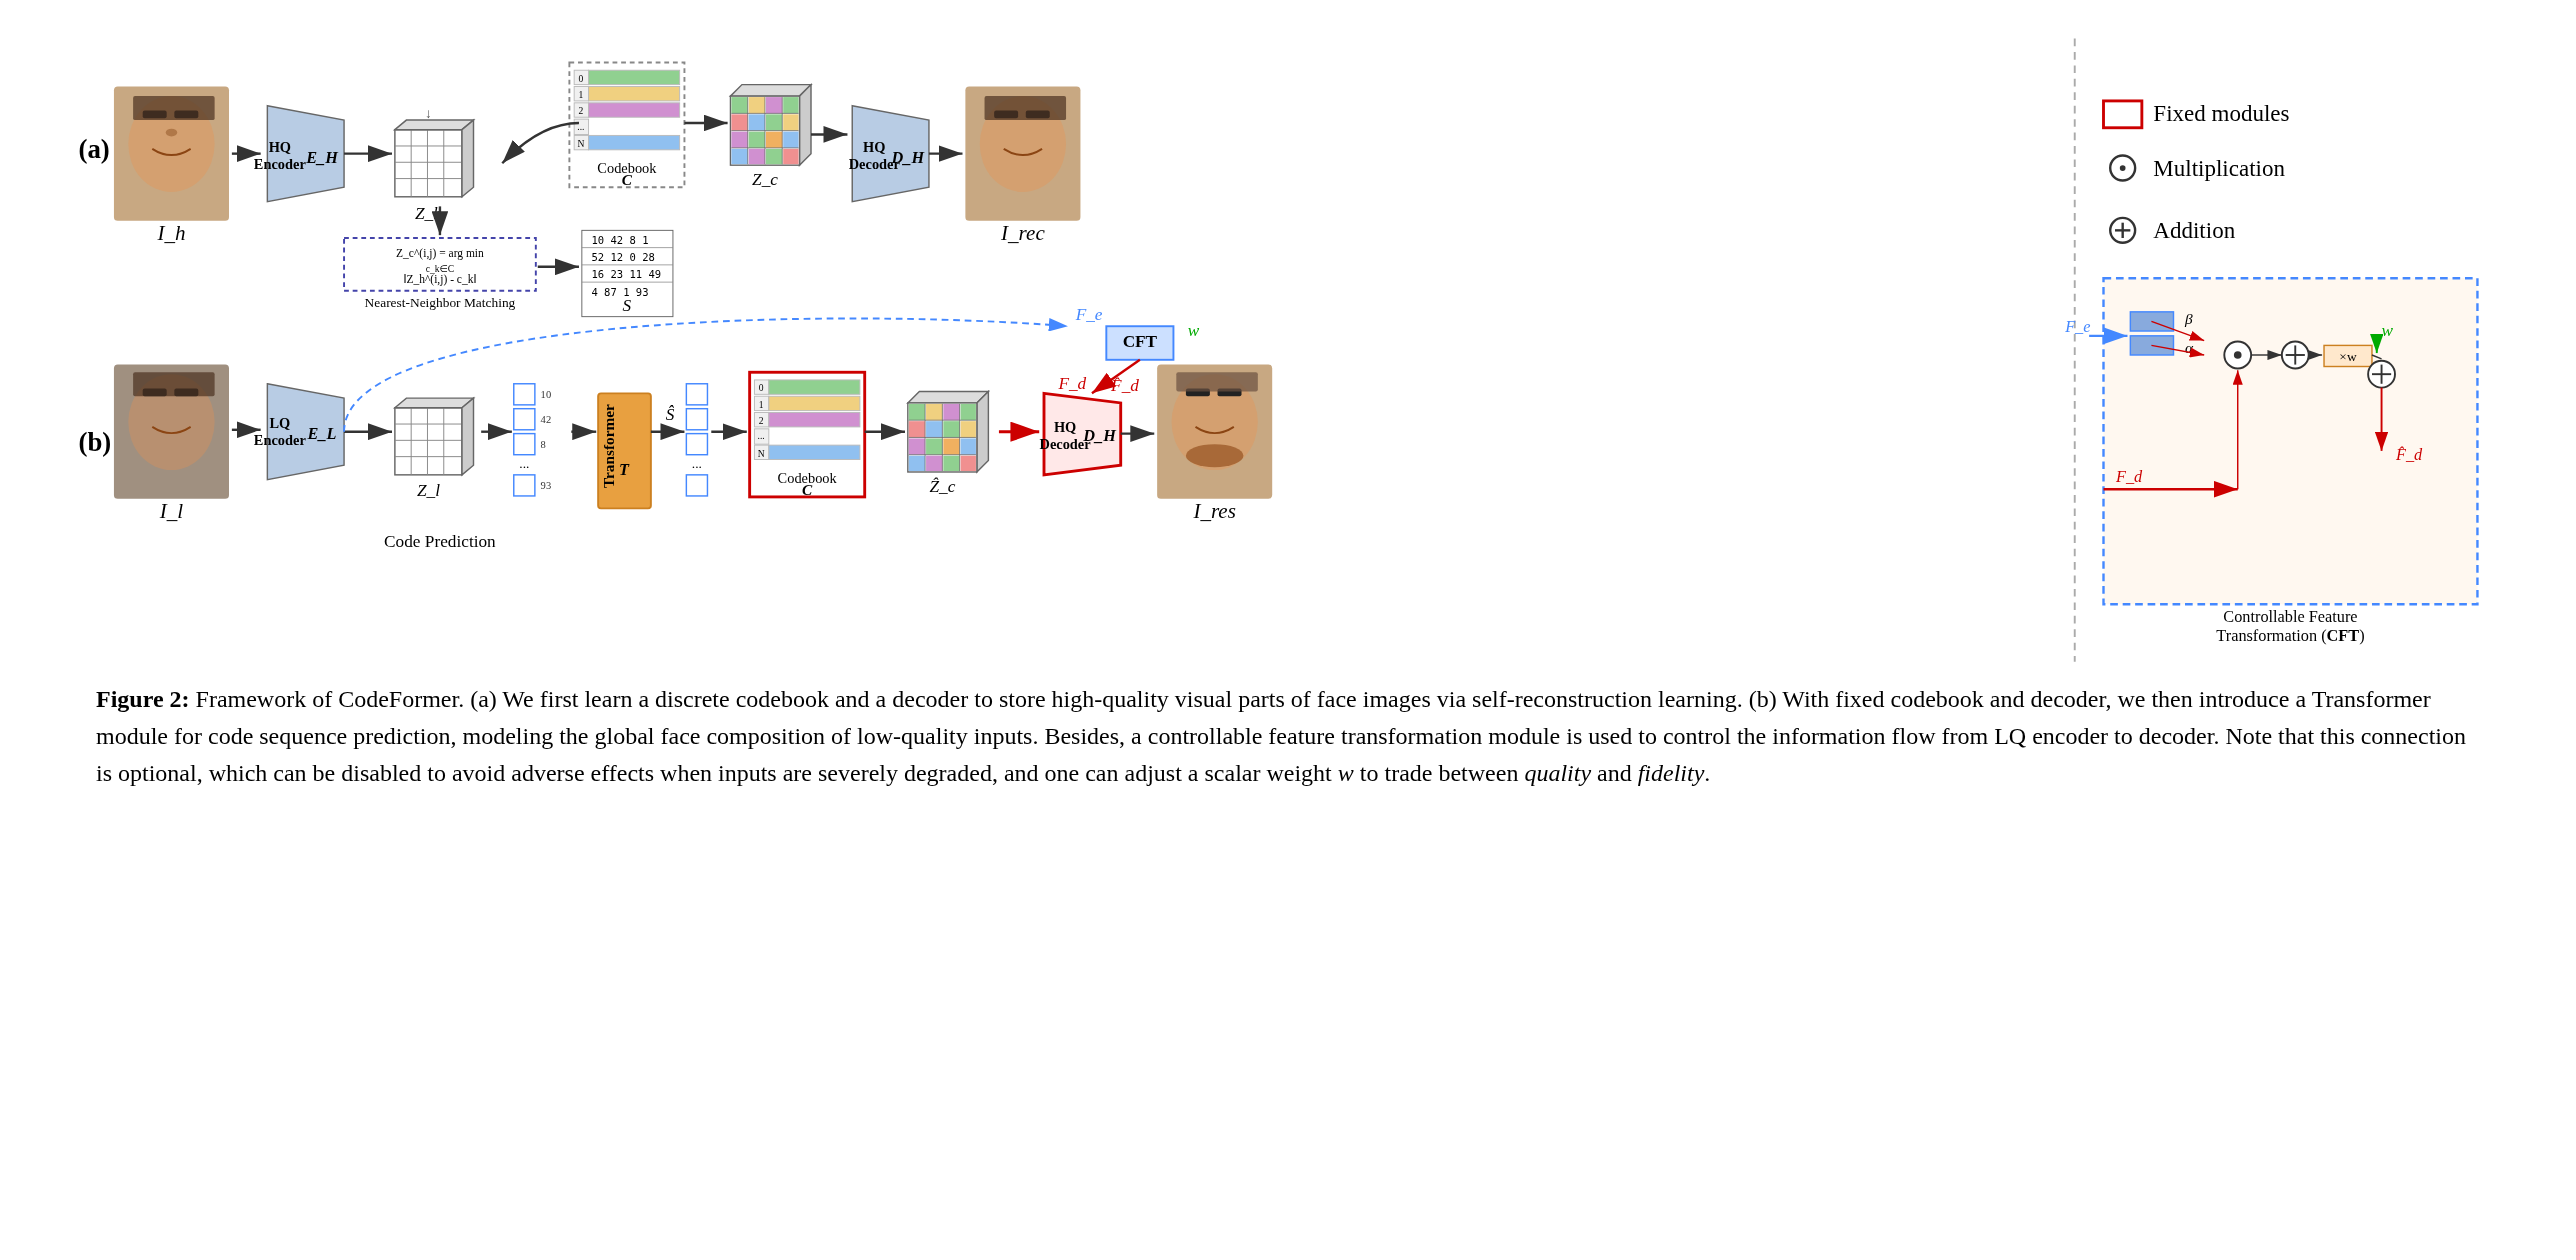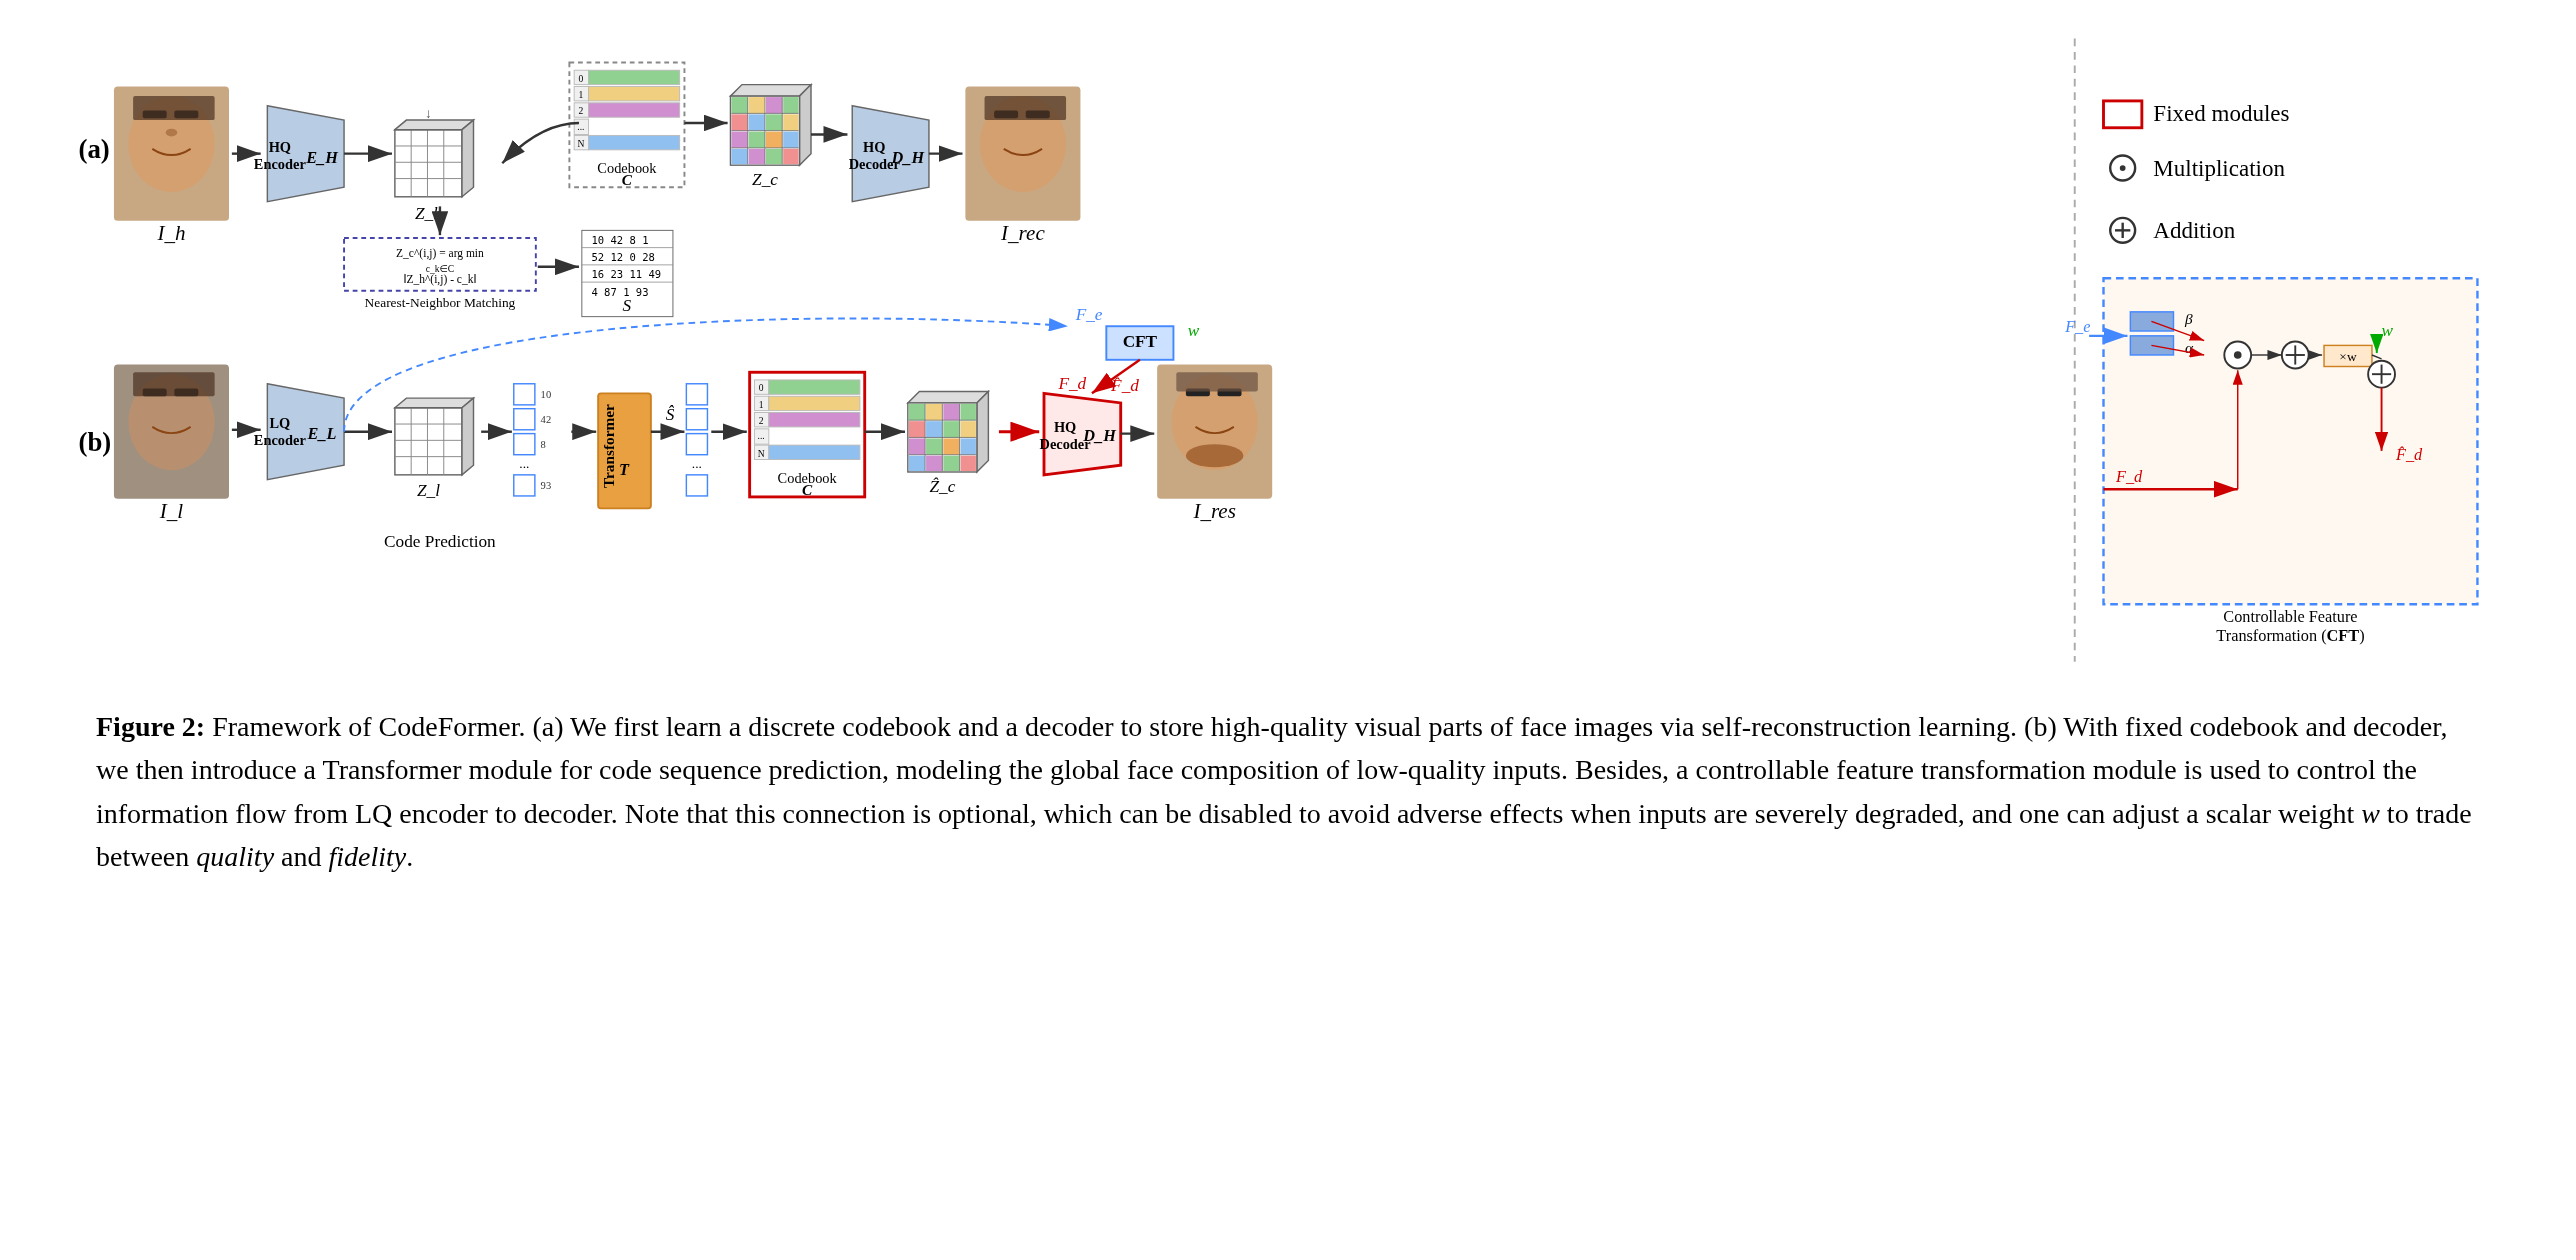--- a/index.html
+++ b/index.html
@@ -408,20 +408,20 @@
           <polygon points="0 0, 10 3.5, 0 7" fill="#4488ff"></polygon>
         </marker>
         <marker id="arrowhead-green" markerWidth="10" markerHeight="7" refX="10" refY="3.5" orient="auto">
           <polygon points="0 0, 10 3.5, 0 7" fill="#00aa00"></polygon>
         </marker>
       </defs>
 
     </svg>
   </div>
 
-  <div style="margin-top: 24px; padding: 0 38px; font-family: 'Times New Roman', serif; font-size: 28px; line-height: 1.55; max-width: 2474px;">
+  <div style="padding: 0 38px; font-family: 'Times New Roman', serif; font-size: 24px; line-height: 1.55; max-width: 2474px;">
     <p>
       <span style="font-weight: bold;">Figure 2:</span><span> Framework of CodeFormer. (a) We first learn a discrete codebook and a decoder to store high-quality visual parts of face images via self-reconstruction learning.  (b) With fixed codebook and decoder, we then introduce a Transformer module for code sequence prediction, modeling the global face composition of low-quality inputs. Besides, a controllable feature transformation module is used to control the information flow from LQ encoder to decoder.  Note that this connection is optional, which can be disabled to avoid adverse effects when inputs are severely degraded, and one can adjust a scalar weight </span><span style="font-style: italic;">w</span><span> to trade between </span><span style="font-style: italic;">quality</span><span> and </span><span style="font-style: italic;">fidelity</span><span>.</span>
     </p>
   </div>
 
 </div>
 
 
 </body></html>

